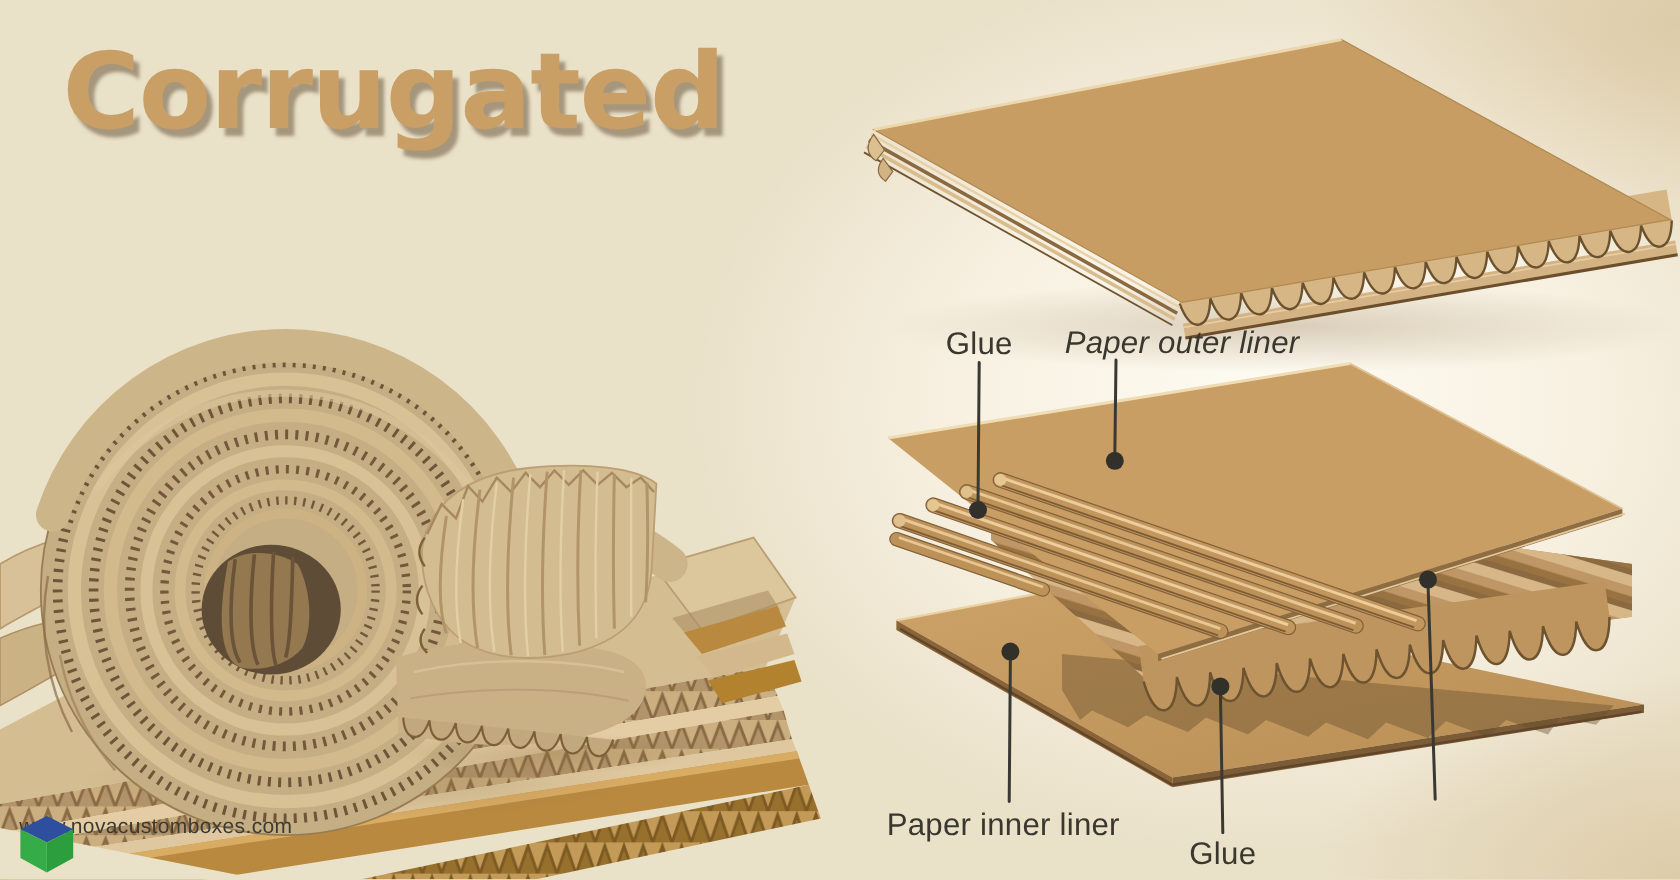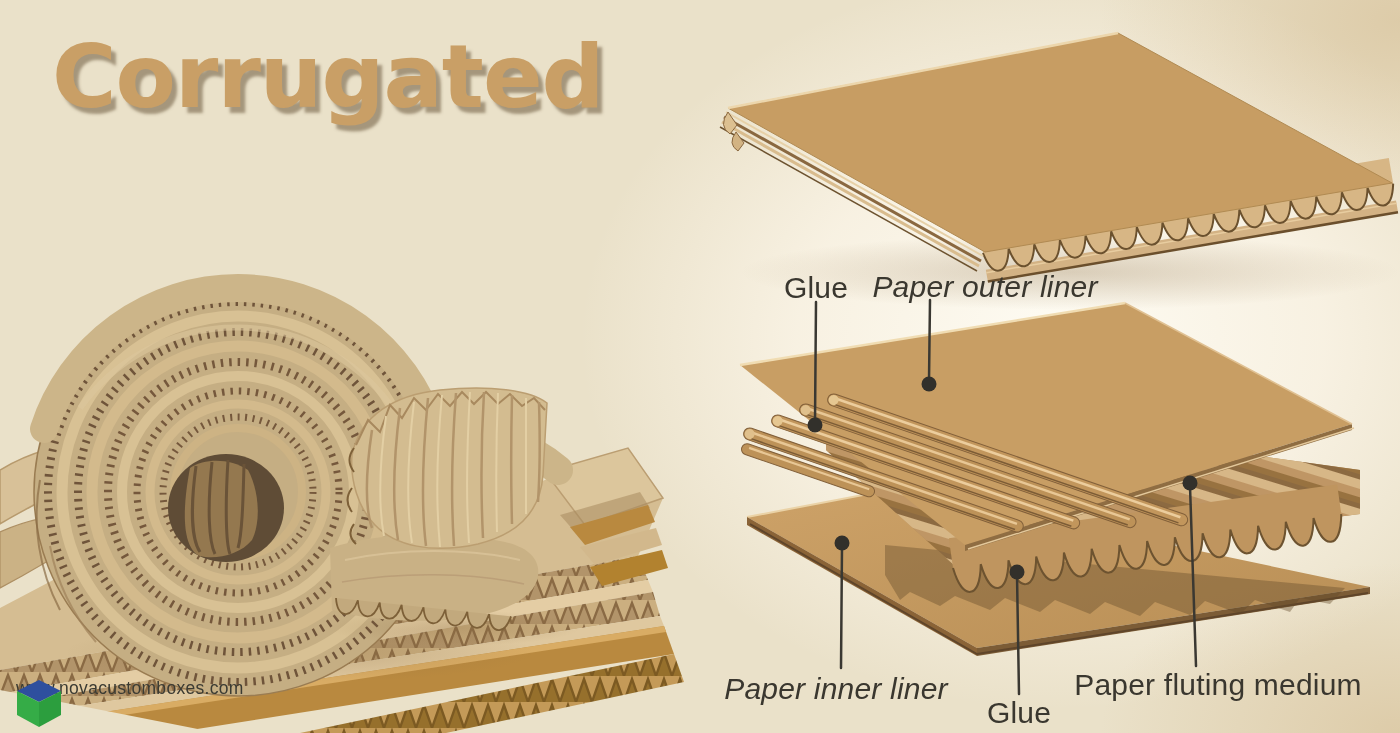--- a/index.html
+++ b/index.html
@@ -4,21 +4,21 @@
 <style>
   html,body{margin:0;padding:0;background:#eae1c9;}
   .stage{position:relative;width:1400px;height:733px;overflow:hidden;
          font-family:"Liberation Sans",sans-serif;background:#eae1c9;}
   .stage svg{position:absolute;left:0;top:0;}
   .title{position:absolute;left:52px;top:22px;
          font-family:"DejaVu Sans","Liberation Sans",sans-serif;
          font-weight:700;font-size:88px;line-height:1.24;letter-spacing:-1px;
          color:#c99f66;text-shadow:5px 6px 3px rgba(95,75,48,0.50);}
   .label{position:absolute;transform:translateX(-50%);
-         font-size:30px;color:#3a372f;white-space:nowrap;letter-spacing:0.2px;}
+         font-size:26px;color:#3a372f;white-space:nowrap;letter-spacing:0.2px;}
   .footer{position:absolute;left:16px;top:678px;display:flex;align-items:center;gap:10px;}
   .site{font-size:17.5px;color:#3b3b33;letter-spacing:0.3px;}
 </style>
 </head>
 <body>
 
 <div class="stage">
 
 <svg width="1400" height="733" viewBox="0 0 1400 733">
   <defs>
@@ -247,23 +247,22 @@
     </g>
   </g>
 </svg>
 
 <div class="title">
   <div>Corrugated</div>
 </div>
 
 <div class="label" style="left:816px;top:271px;">Glue</div>
 <div class="label" style="left:985px;top:270px;font-style:italic;">Paper outer liner</div>
-<div class="label" style="left:836px;top:672px;font-style:italic;">Paper inner liner</div>
+<div class="label" style="left:836px;top:672px;">Paper inner liner</div>
 <div class="label" style="left:1019px;top:696px;">Glue</div>
-<div class="label" style="left:1218px;top:668px;">Paper fluting medium</div>
 
 <div class="footer">
   <svg width="46" height="50" viewBox="0 0 46 50">
     <polygon points="23,2 45,13 23,24 1,13" fill="#2e4f9e"></polygon>
     <polygon points="1,13 23,24 23,49 1,37" fill="#35ac47"></polygon>
     <polygon points="45,13 23,24 23,49 45,37" fill="#2c9e3e"></polygon>
   </svg>
   <span class="site">www.novacustomboxes.com</span>
 </div>
 

